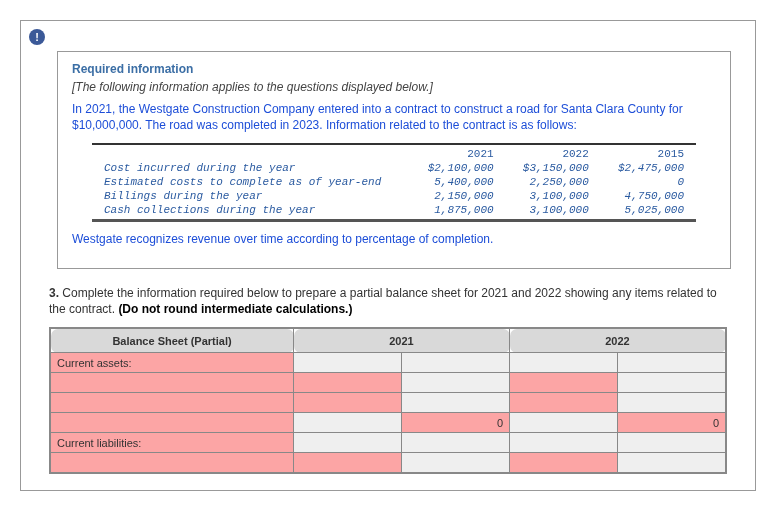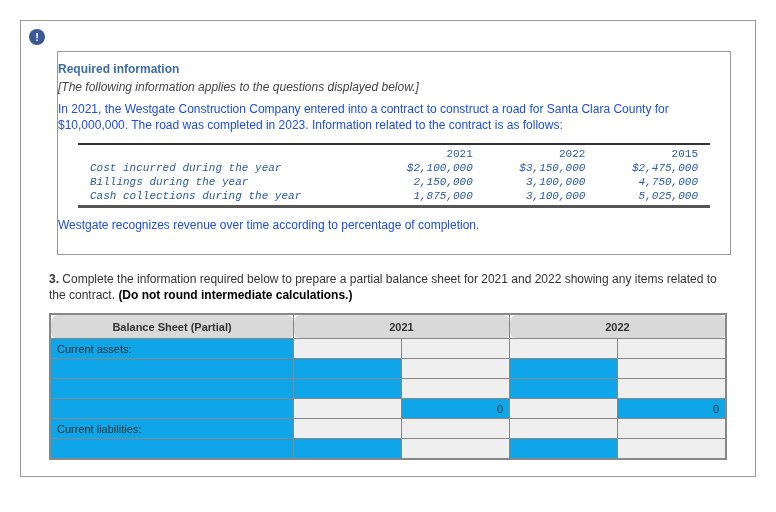--- a/index.html
+++ b/index.html
@@ -25,21 +25,21 @@
     text-align: center;
     line-height: 16px;
     font-weight: bold;
     font-size: 11px;
     display: inline-block;
     margin: 8px 0 0 8px;
   }
   .inner-section {
     border: 1px solid #999;
     margin: 6px 24px 10px 36px;
-    padding: 10px 0;
+    padding: 10px 14px;
   }
   .req-info {
     font-weight: bold;
     color: #3b6ea5;
     margin-bottom: 4px;
   }
   .italic-note {
     font-style: italic;
     color: #444;
     margin-bottom: 8px;
@@ -80,21 +80,21 @@
   .sheet {
     border-collapse: collapse;
     width: 100%;
     table-layout: fixed;
   }
   .sheet th, .sheet td {
     border: 1px solid #888;
     font-size: 11px;
     height: 20px;
     padding: 2px 6px;
-    background: #0ea5e9;
+    background: #fca5a5;
   }
   .sheet th {
     background: #d9d9d9;
     font-weight: bold;
     text-align: center;
     height: 24px;
     border-radius: 7px;
   }
   .sheet .label-cell { text-align: left; }
   .sheet .val-cell { text-align: right; }
@@ -123,20 +123,26 @@
           <td>2022</td>
           <td>2015</td>
         </tr>
         <tr class="row">
           <td>Cost incurred during the year</td>
           <td>$2,100,000</td>
           <td>$3,150,000</td>
           <td>$2,475,000</td>
         </tr>
         <tr class="row">
+          <td>Estimated costs to complete as of year-end</td>
+          <td>5,400,000</td>
+          <td>2,250,000</td>
+          <td>0</td>
+        </tr>
+        <tr class="row">
           <td>Billings during the year</td>
           <td>2,150,000</td>
           <td>3,100,000</td>
           <td>4,750,000</td>
         </tr>
         <tr class="row">
           <td>Cash collections during the year</td>
           <td>1,875,000</td>
           <td>3,100,000</td>
           <td>5,025,000</td>

